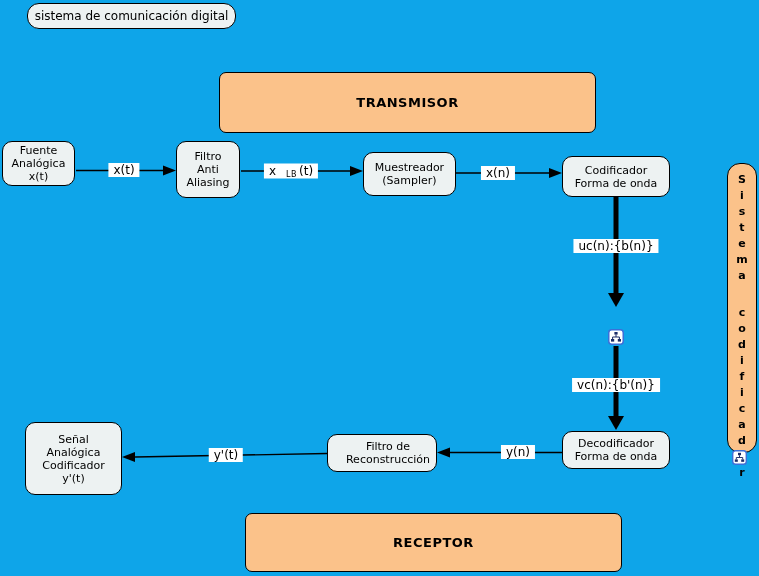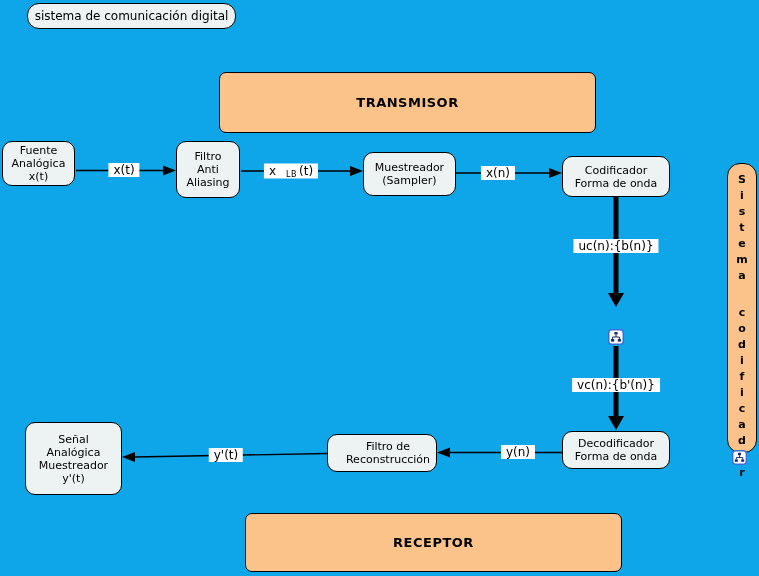--- a/index.html
+++ b/index.html
@@ -131,21 +131,21 @@
     <rect x="3" y="10" width="3.2" height="2.6" fill="#1a2a66"></rect>
     <rect x="9.8" y="10" width="3.2" height="2.6" fill="#1a2a66"></rect>
   </svg>
 
   <div class="node" style="left:562px;top:431px;width:108px;height:38px;">Decodificador
 Forma de onda</div>
   <div class="node" style="left:327px;top:434px;width:110px;height:38px;padding-left:12px;">Filtro de
 Reconstrucción</div>
   <div class="node" style="left:25px;top:422px;width:97px;height:73px;">Señal
 Analógica
-Muestreador
+Codificador
 y'(t)</div>
 
   <div class="side-band" style="left:727px;top:163px;width:30px;height:290px;">
     <div class="vtext">Sistema</div>
     <div class="vtext">codificador</div>
   </div>
   <svg class="mini-icon" style="left:732px;top:450px;" width="15" height="15" viewBox="0 0 16 16">
     <rect x="0.75" y="0.75" width="14.5" height="14.5" rx="3" fill="#fff" stroke="#3b6fd8" stroke-width="1.5"></rect>
     <rect x="6.4" y="3" width="3.2" height="2.6" fill="#1a2a66"></rect>
     <path d="M8 5.6 V8 M4.6 8 H11.4 M4.6 8 V10 M11.4 8 V10" stroke="#1a2a66" stroke-width="1" fill="none"></path>

